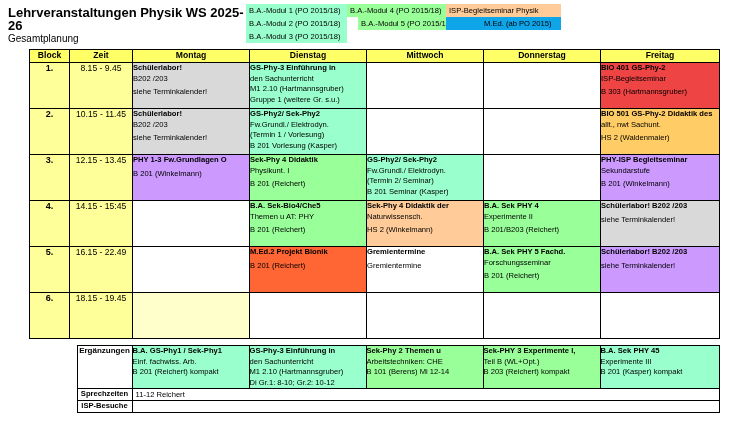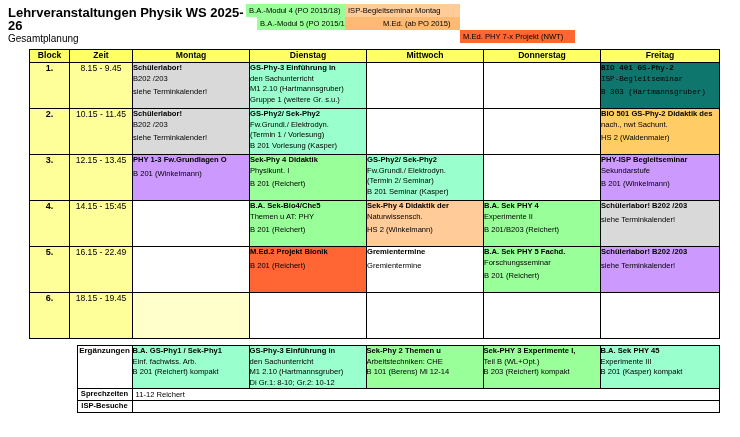--- a/index.html
+++ b/index.html
@@ -137,34 +137,38 @@
 <body>
 
 <div class="page">
 
   <div class="header">
     <div class="title-block">
       <div class="title-main">Lehrveranstaltungen Physik WS 2025-26</div>
       <div class="title-sub">Gesamtplanung</div>
     </div>
     <div class="legend" id="legend">
+        <div class="legend-col" style="width: 101px;">
+          <div class="legend-cell" style="background: rgb(153, 255, 204);">B.A.-Modul 1 (PO 2015/18)</div>
+          <div class="legend-cell" style="background: rgb(153, 255, 204);">B.A.-Modul 2 (PO 2015/18)</div>
+          <div class="legend-cell" style="background: rgb(153, 255, 204);">B.A.-Modul 3 (PO 2015/18)</div>
+        </div>
         <div class="legend-col" style="width: 99px;">
           <div class="legend-cell" style="background: rgb(153, 255, 153);">B.A.-Modul 4 (PO 2015/18)</div>
           <div class="legend-cell" style="background: rgb(153, 255, 153); margin-left: 11px;">B.A.-Modul 5 (PO 2015/18)</div>
           <div class="legend-cell empty"></div>
         </div>
         <div class="legend-col" style="width: 115px;">
-          <div class="legend-cell" style="background: rgb(255, 204, 153);">ISP-Begleitseminar Montag</div>
-          <div class="legend-cell" style="background: #fdba74; padding-left: 38px;">M.Ed. (ab PO 2015)</div>
+          <div class="legend-cell" style="background: rgb(255, 204, 153);">ISP-Begleitseminar Physik</div>
+          <div class="legend-cell" style="background: #0ea5e9; padding-left: 38px;">M.Ed. (ab PO 2015)</div>
           <div class="legend-cell empty"></div>
         </div>
         <div class="legend-col" style="width: 115px;">
           <div class="legend-cell empty"></div>
           <div class="legend-cell empty"></div>
-          <div class="legend-cell" style="background: rgb(255, 102, 51);">M.Ed. PHY 7-x Projekt (NWT)</div>
         </div>
       </div>
   </div>
 
   <table class="grid">
     <colgroup>
       <col style="width:40px">
       <col style="width:63px">
       <col style="width:117px">
       <col style="width:117px">
@@ -194,21 +198,21 @@
             <div>siehe Terminkalender!</div>
           </td>
           <td class="cell" style="background: rgb(153, 255, 204);">
             <div class="l1">GS-Phy-3 Einführung in</div>
             <div>den Sachunterricht</div>
             <div>M1 2.10 (Hartmannsgruber)</div>
             <div>Gruppe 1 (weitere Gr. s.u.)</div>
           </td>
           <td class="cell" style="background: rgb(255, 255, 255);"></td>
           <td class="cell" style="background: rgb(255, 255, 255);"></td>
-          <td class="cell" style="background: #0f766e; font-family: Liberation Mono, monospace;">
+          <td class="cell" style="background: #ef4444;">
             <div class="l1">BIO 401 GS-Phy-2</div>
             <div>ISP-Begleitseminar</div>
             <div class="gap"></div>
             <div>B 303 (Hartmannsgruber)</div>
           </td>
         </tr>
         <tr>
           <td class="blockcell">2.</td>
           <td class="timecell">10.15 - 11.45</td>
           <td class="cell" style="background: rgb(217, 217, 217);">
@@ -220,21 +224,21 @@
           <td class="cell" style="background: rgb(153, 255, 204);">
             <div class="l1">GS-Phy2/ Sek-Phy2</div>
             <div>Fw.Grundl./ Elektrodyn.</div>
             <div>(Termin 1 / Vorlesung)</div>
             <div>B 201  Vorlesung (Kasper)</div>
           </td>
           <td class="cell" style="background: rgb(255, 255, 255);"></td>
           <td class="cell" style="background: rgb(255, 255, 255);"></td>
           <td class="cell" style="background: rgb(255, 204, 102);">
             <div class="l1">BIO 501 GS-Phy-2 Didaktik des</div>
-            <div>nach., nwt Sachunt.</div>
+            <div>allt., nwt Sachunt.</div>
             <div class="gap"></div>
             <div>HS 2 (Waldenmaier)</div>
           </td>
         </tr>
         <tr>
           <td class="blockcell">3.</td>
           <td class="timecell">12.15 - 13.45</td>
           <td class="cell" style="background: rgb(204, 153, 255);">
             <div class="l1">PHY 1-3 Fw.Grundlagen O</div>
             <div class="gap"></div>

